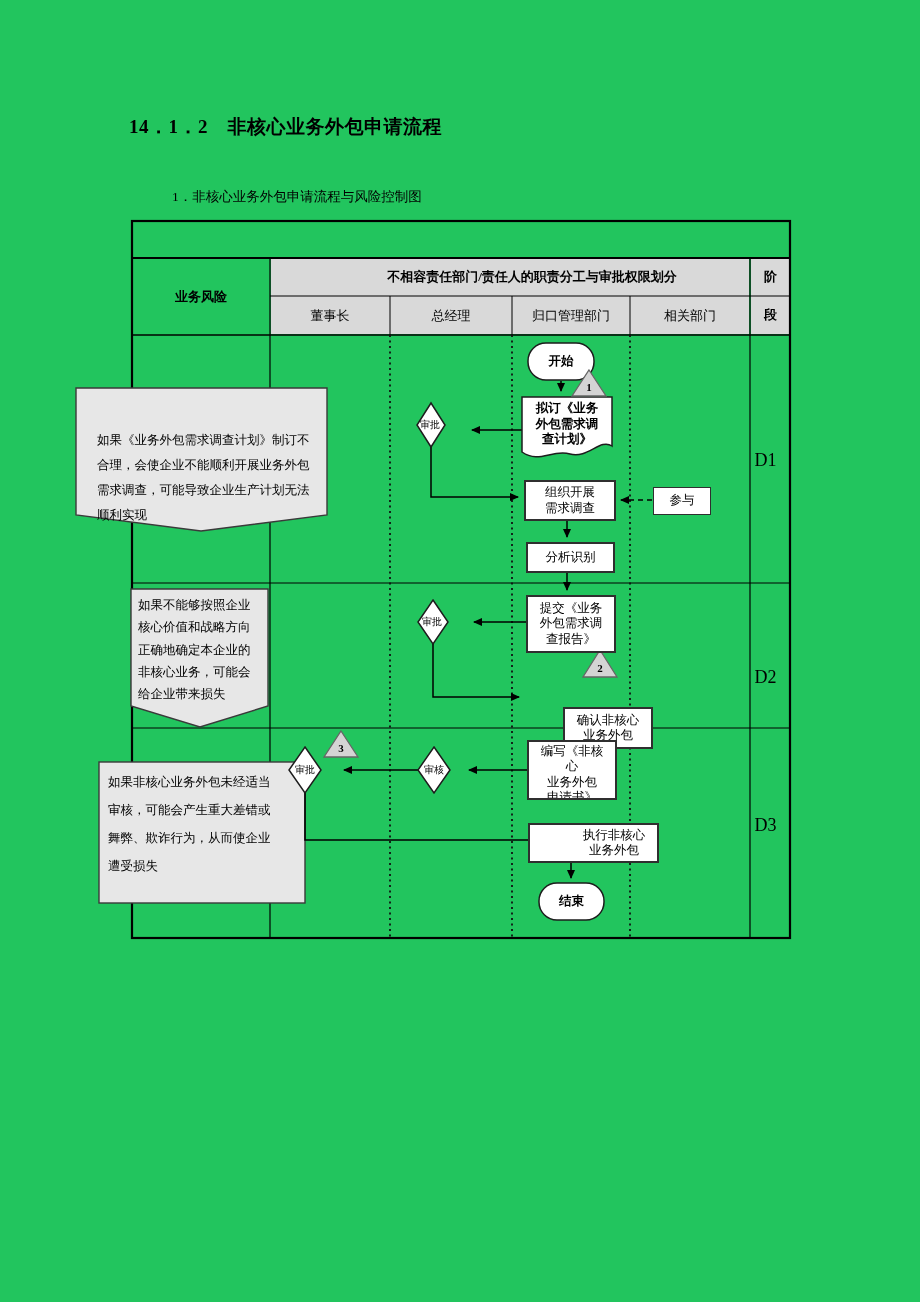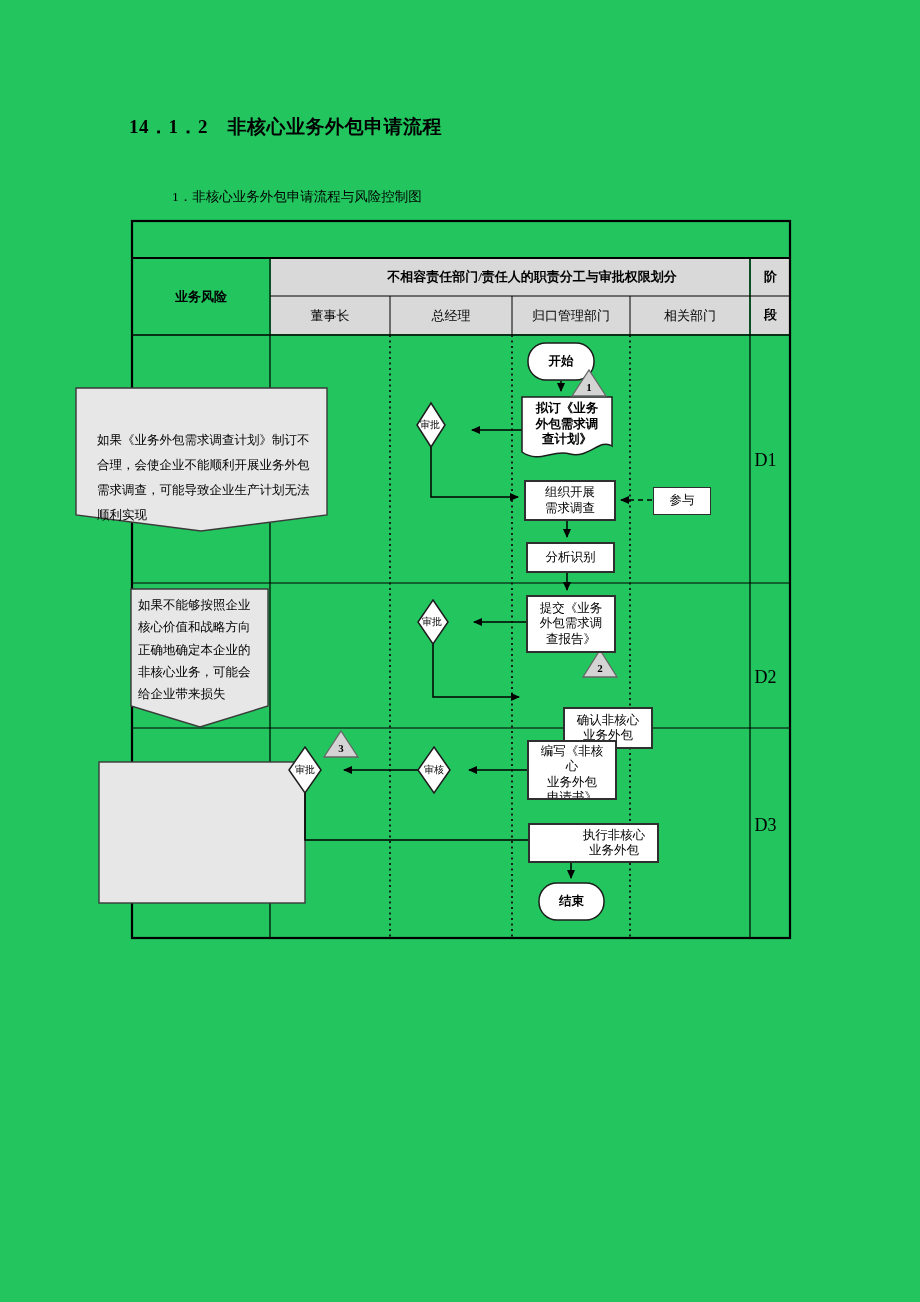--- a/index.html
+++ b/index.html
@@ -119,20 +119,24 @@
 
   <div class="risk-text" style="left:97px;top:397px;width:232px;line-height:2.0;margin-top:31px;">如果《业务外包需求调查计划》制订不
 合理，会使企业不能顺利开展业务外包
 需求调查，可能导致企业生产计划无法
 顺利实现</div>
   <div class="risk-text" style="left:138px;top:594px;width:126px;line-height:1.78;">如果不能够按照企业
 核心价值和战略方向
 正确地确定本企业的
 非核心业务，可能会
 给企业带来损失</div>
+  <div class="risk-text" style="left:108px;top:768px;width:188px;line-height:2.25;">如果非核心业务外包未经适当
+审核，可能会产生重大差错或
+舞弊、欺诈行为，从而使企业
+遭受损失</div>
 
   <div class="node" style="left:524px;top:480px;width:88px;height:37px;">组织开展
 需求调查</div>
   <div class="node" style="left:526px;top:542px;width:85px;height:27px;">分析识别</div>
   <div class="node" style="left:526px;top:595px;width:86px;height:54px;">提交《业务
 外包需求调
 查报告》</div>
   <div class="node" style="left:526px;top:707px;width:86px;height:38px;margin-left:37px;">确认非核心
 业务外包</div>
   <div class="node clip" style="left:527px;top:740px;width:86px;height:54px;">编写《非核

